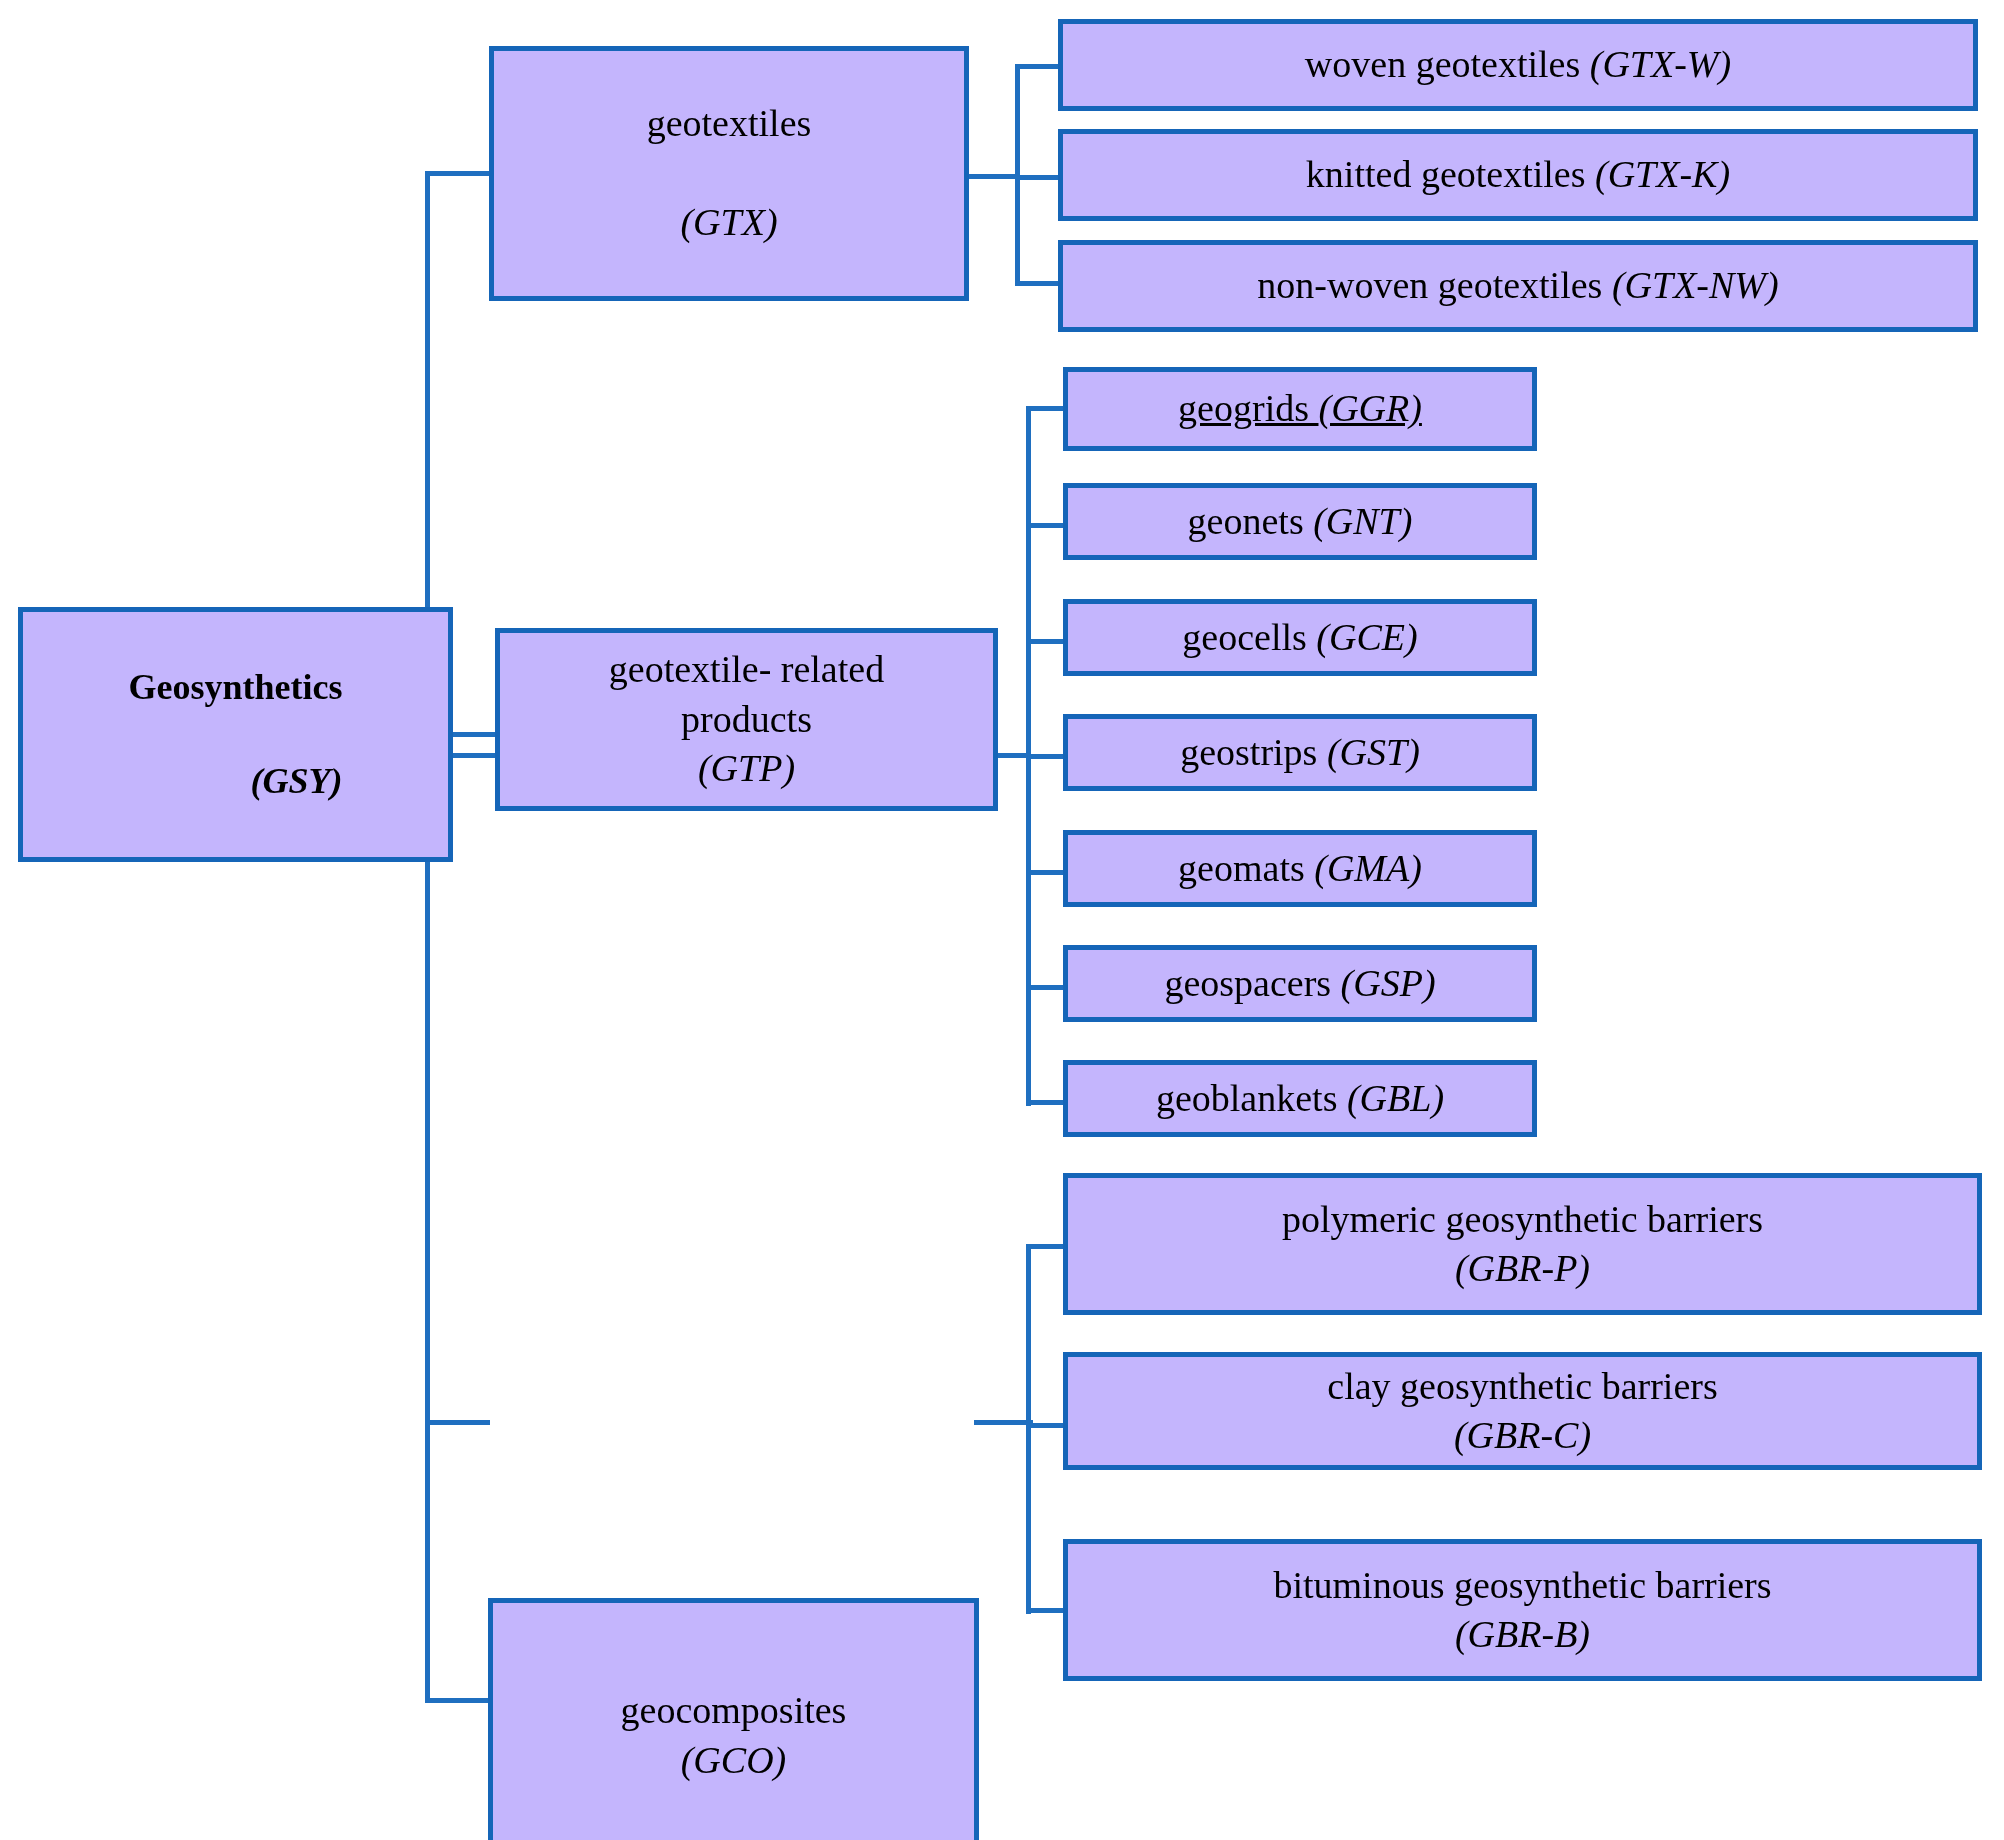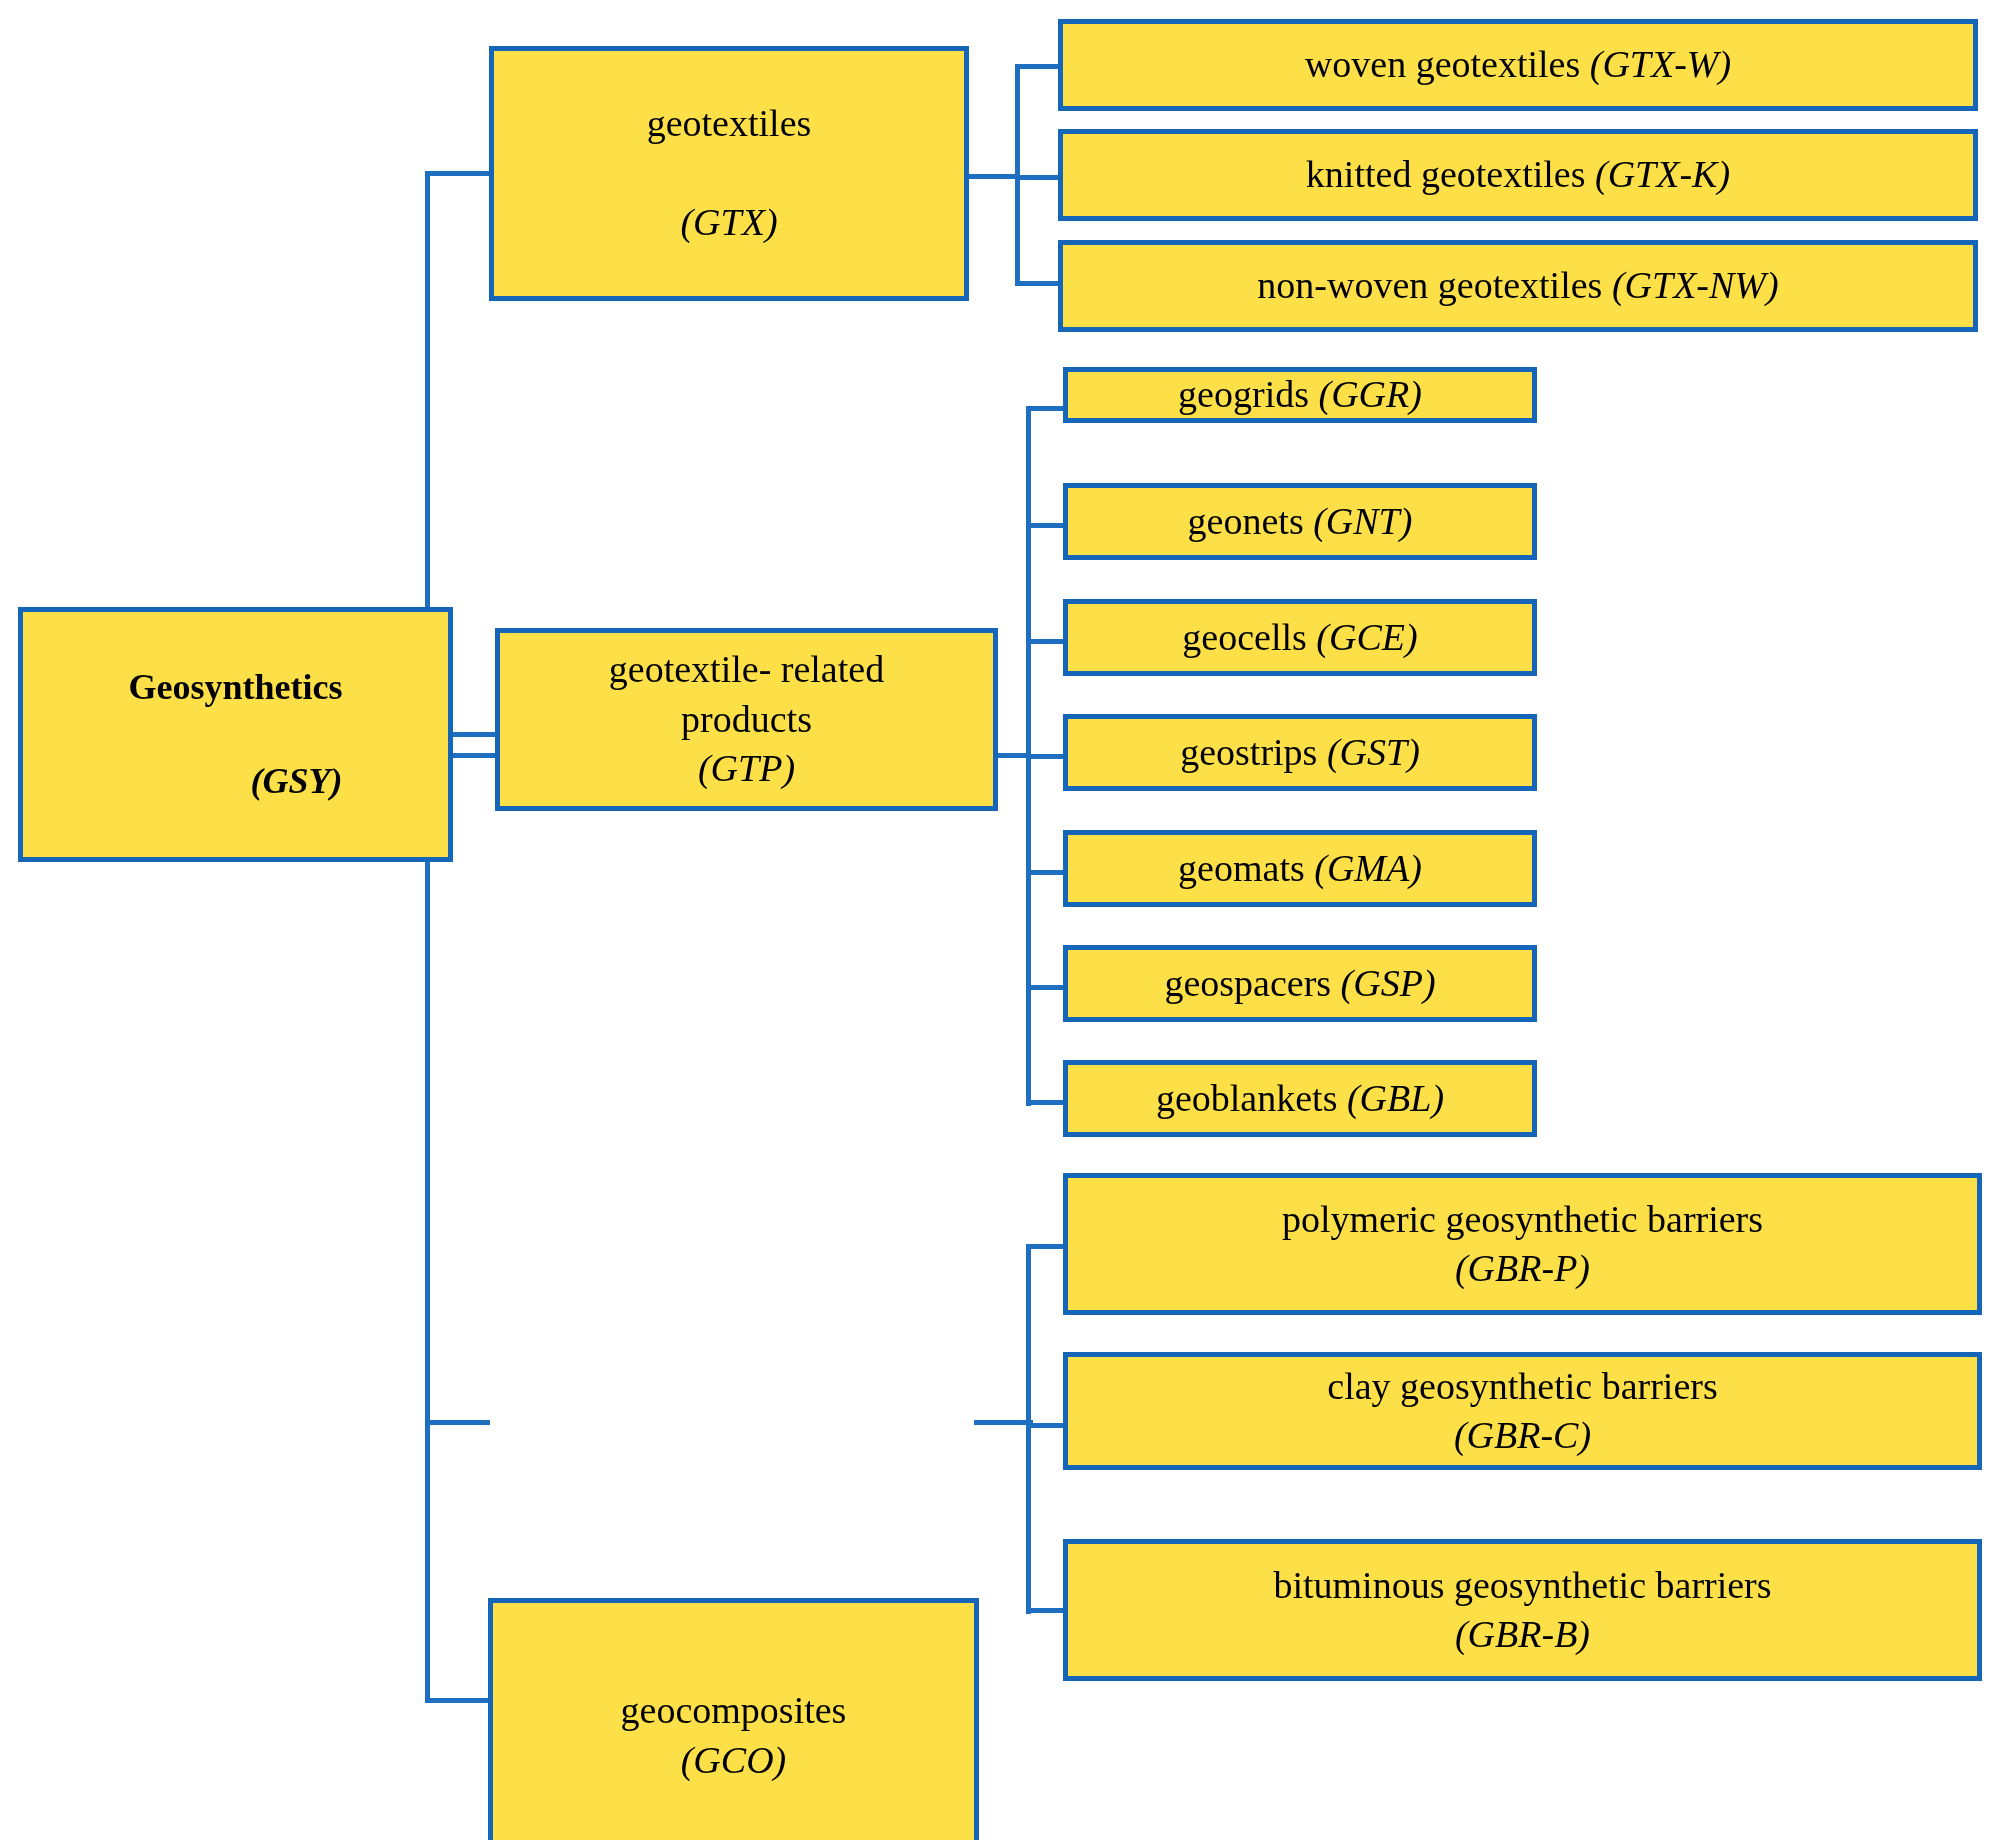--- a/index.html
+++ b/index.html
@@ -12,21 +12,21 @@
     width: 2005px;
     height: 1841px;
     background: #ffffff;
     font-family: "Liberation Serif", "DejaVu Serif", serif;
     overflow: hidden;
   }
   .node {
     position: absolute;
     box-sizing: border-box;
     border: 5.2px solid #1565b8;
-    background: #fde047;
+    background: #c4b5fd;
     display: flex;
     align-items: center;
     justify-content: center;
     text-align: center;
     color: #000000;
     font-size: 38px;
     line-height: 1.30;
     z-index: 3;
     padding: 0 4.4px;
     white-space: pre-line;
@@ -102,21 +102,21 @@
 
   <div class="node" style="left: 1058px; top: 240px; width: 920px; height: 92px; border-color: rgb(21, 101, 184);">
     <span><span>non-woven geotextiles </span><span class="ital">(GTX-NW)</span></span>
   </div>
 
   <div class="node" style="left: 495px; top: 628px; width: 503px; height: 183px; border-color: rgb(21, 101, 184);">
     <span><span>geotextile- related
 products</span><br><span class="ital">(GTP)</span></span>
   </div>
 
-  <div class="node" style="left: 1063px; top: 367px; width: 474px; height: 56px; border-color: rgb(21, 101, 184);">
+  <div class="node" style="left: 1063px; top: 367px; width: 474px; height: 84px; border-color: rgb(21, 101, 184); text-decoration: underline;">
     <span><span>geogrids </span><span class="ital">(GGR)</span></span>
   </div>
 
   <div class="node" style="left: 1063px; top: 483px; width: 474px; height: 77px; border-color: rgb(21, 101, 184);">
     <span><span>geonets </span><span class="ital">(GNT)</span></span>
   </div>
 
   <div class="node" style="left: 1063px; top: 599px; width: 474px; height: 77px; border-color: rgb(21, 101, 184);">
     <span><span>geocells </span><span class="ital">(GCE)</span></span>
   </div>

